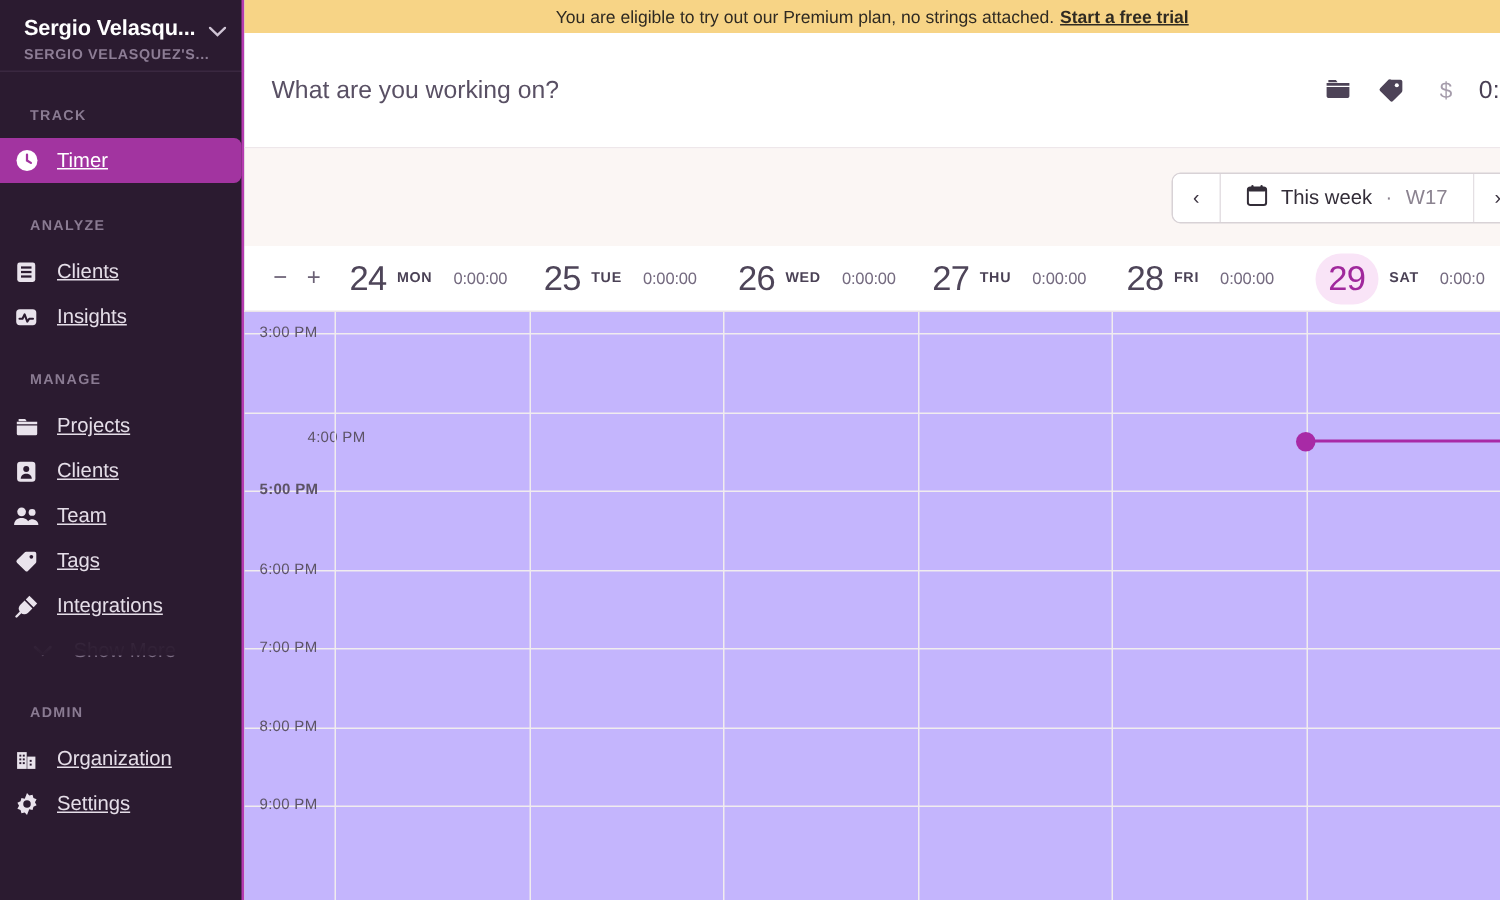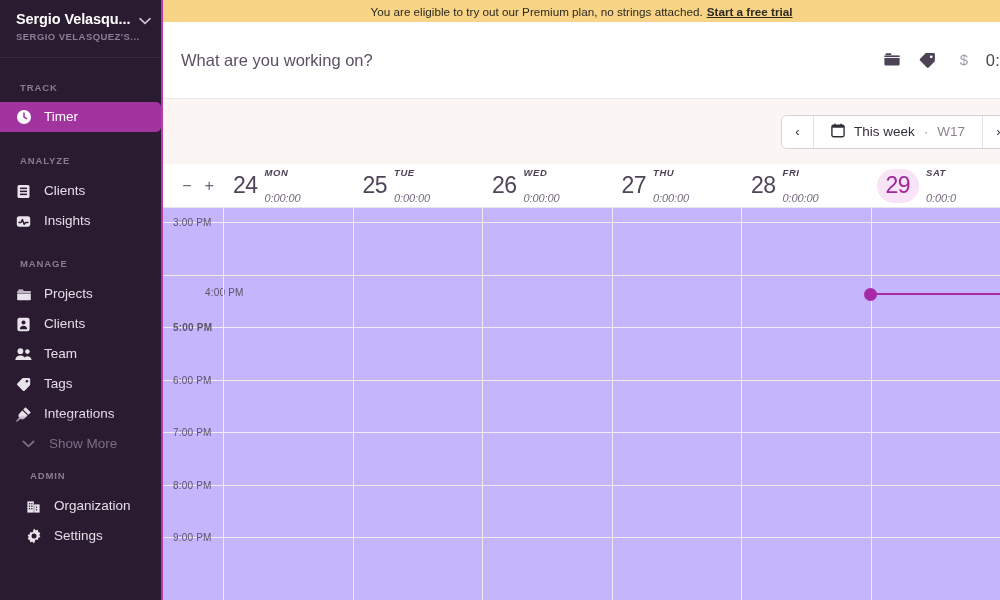--- a/index.html
+++ b/index.html
@@ -19,21 +19,21 @@
     flex: 0 0 163px;
     overflow: hidden;
   }
   .sidebar::after {
     content: ""; position: absolute; top: 0; right: 0;
     width: 2px; height: 100%;
     background: #b53bb0;
   }
   .user-header {
     padding: 11px 14px 11px 16px;
-    height: 58px;
+    height: 48px;
     border-bottom: 1px solid #3a2840;
     position: relative;
   }
   .user-name {
     color: #ffffff; font-size: 14.5px; font-weight: bold;
     letter-spacing: -0.1px; line-height: 17px;
     white-space: nowrap;
   }
   .user-org {
     color: #8d7d95; font-size: 9.5px; font-weight: bold;
@@ -51,24 +51,25 @@
     letter-spacing: 0.9px; padding: 0 0 0 20px;
     text-transform: uppercase;
   }
   .sec-track { padding-top: 24px; padding-bottom: 9px; }
   .sec-analyze { padding-top: 23px; padding-bottom: 10px; }
   .sec-manage  { padding-top: 22px; padding-bottom: 10px; }
   .sec-admin   { padding-top: 0px; padding-bottom: 10px; }
 
   .nav-item {
     display: flex; align-items: center;
-    height: 30px; padding-left: 15px;
+    height: 30px; padding-left: 9px;
     color: #e5dee8; font-size: 13.5px;
     position: relative;
     cursor: pointer;
+    text-decoration: underline;
   }
   .nav-item .ico {
     width: 17px; height: 17px; margin-right: 12px;
     display: inline-flex; align-items: center; justify-content: center;
     flex: 0 0 17px;
   }
   .nav-item .ico svg { display: block; }
   .nav-item.active {
     background: #a234a0;
     border-top-right-radius: 5px;
@@ -84,21 +85,21 @@
     color: #7d6e85; font-size: 13.5px;
     cursor: pointer;
   }
   .show-more .ico { width: 17px; margin-right: 12px; display:inline-flex; justify-content:center;}
   .fade-mask {
     position: absolute; left: 0; right: 2px;
     top: 415px; height: 22px;
     background: linear-gradient(to bottom, rgba(43,27,48,0) 0%, rgba(43,27,48,0.85) 55%, #2b1b30 100%);
     pointer-events: none;
   }
-  .admin-block { position: absolute; left: 10px; top: 470px; width: 163px; }
+  .admin-block { position: absolute; left: 0; top: 470px; width: 163px; }
 
   
   .main { flex: 1 1 auto; height: 600px; position: relative; background:#fff; }
 
   .banner {
     height: 22px; background: #f7d486;
     display: flex; align-items: center; justify-content: center;
     font-size: 11.7px; color: #2f2a22;
     white-space: nowrap;
   }
@@ -171,21 +172,21 @@
   .zbtn { color: #6b6175; font-size: 16px; cursor: pointer; line-height: 1; }
   .days { flex: 1 1 auto; display: flex; height: 100%; }
   .day {
     flex: 1 1 0; display: flex; align-items: center;
     padding-left: 10px; gap: 7px;
   }
   .day-num {
     font-size: 23px; color: #4e4559; font-weight: normal;
     line-height: 1; letter-spacing: -0.5px;
   }
-  .day-meta { display: flex; flex-direction: column; gap: 14px; font-style: italic; }
+  .day-meta { display: flex; flex-direction: row; gap: 14px; }
   .day-dow {
     font-size: 9.5px; font-weight: bold; color: #4a4155;
     letter-spacing: 0.5px;
   }
   .day-dur { font-size: 11px; color: #756b80; letter-spacing: -0.1px; }
   .day.today .day-num {
     color: #a0289c;
     background: #f9e4f7;
     border-radius: 999px;
     padding: 5px 9px 6px 9px;

